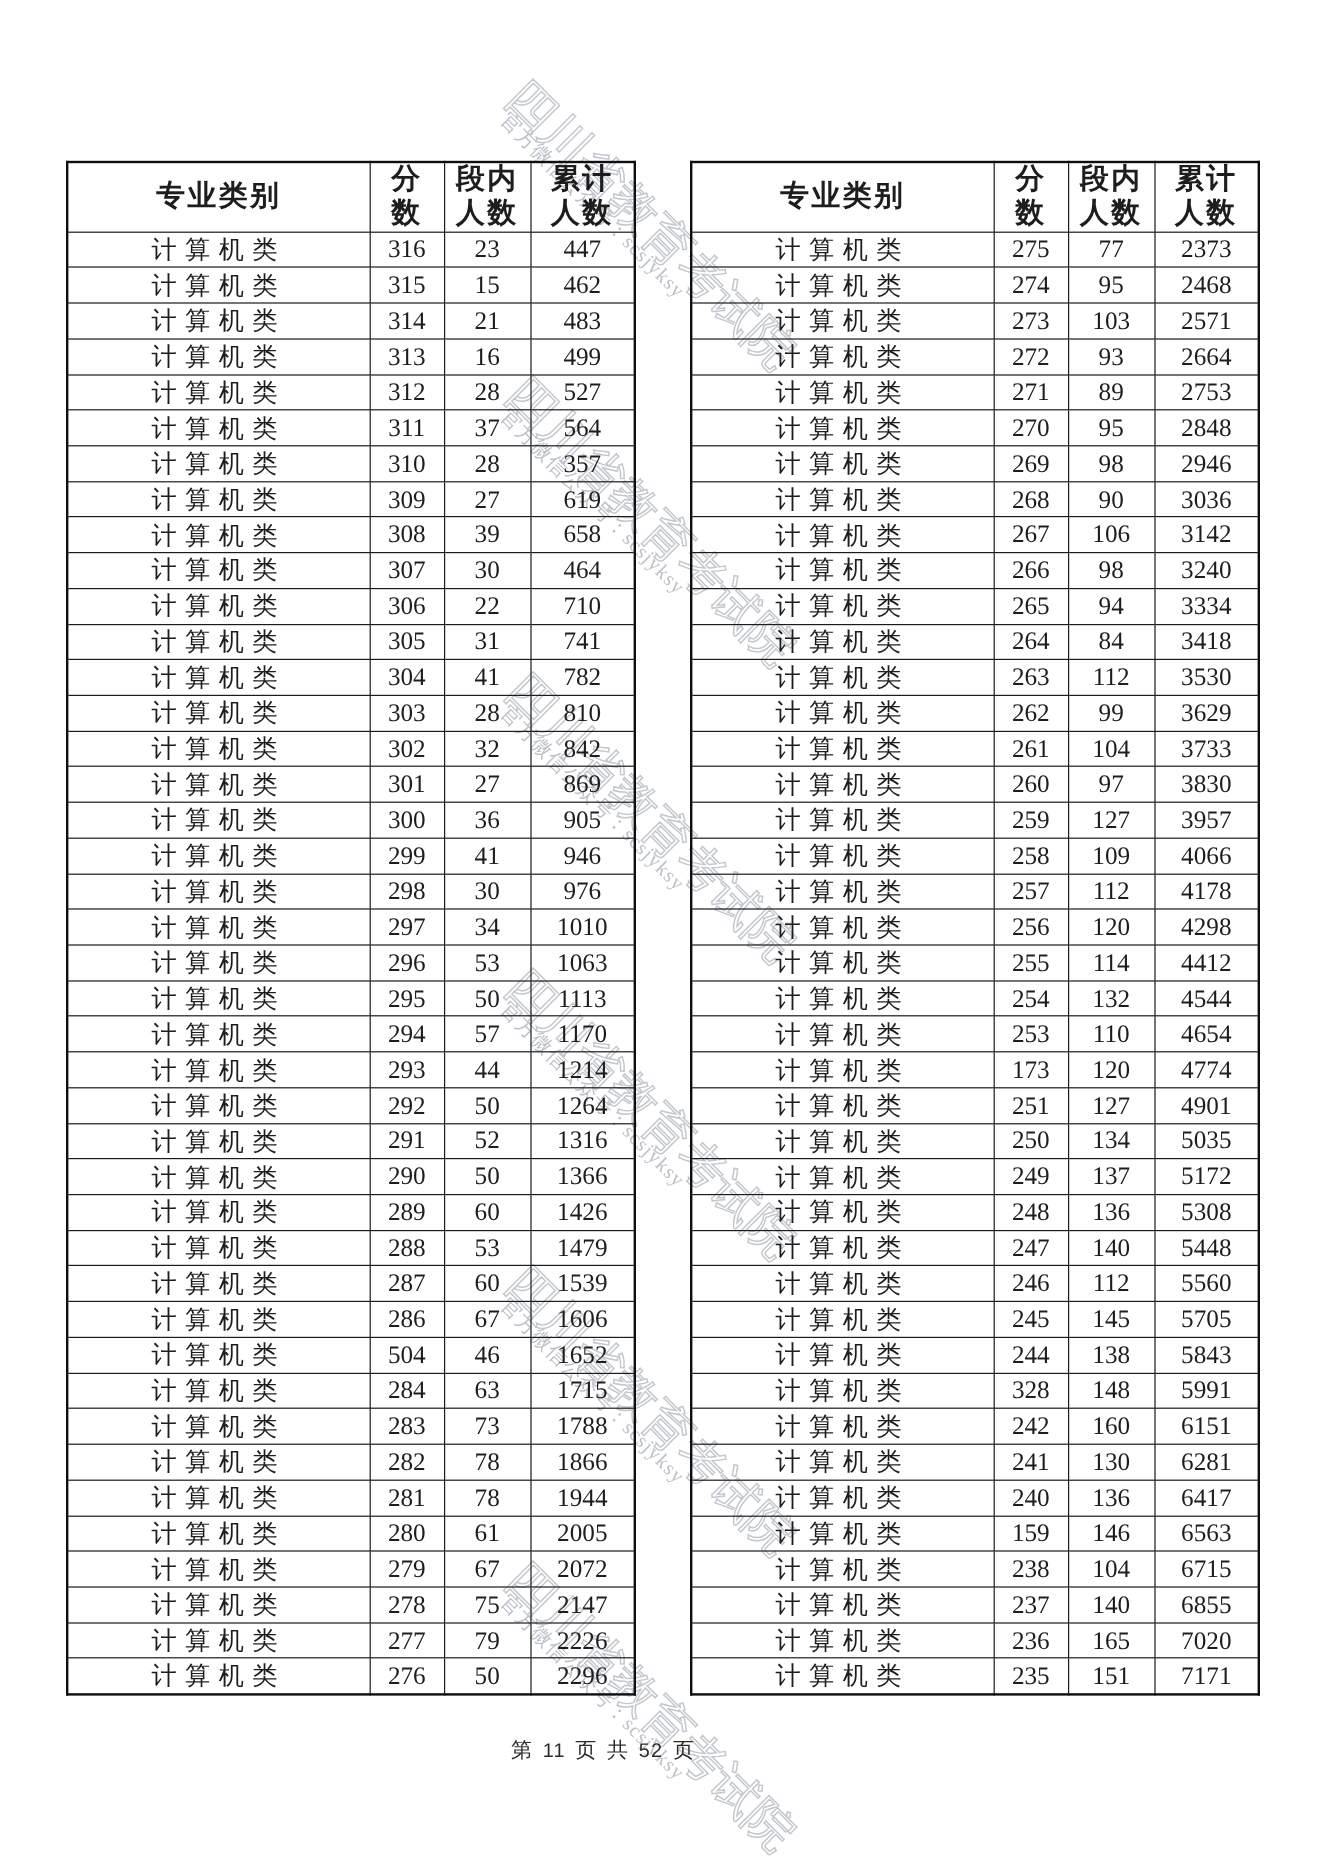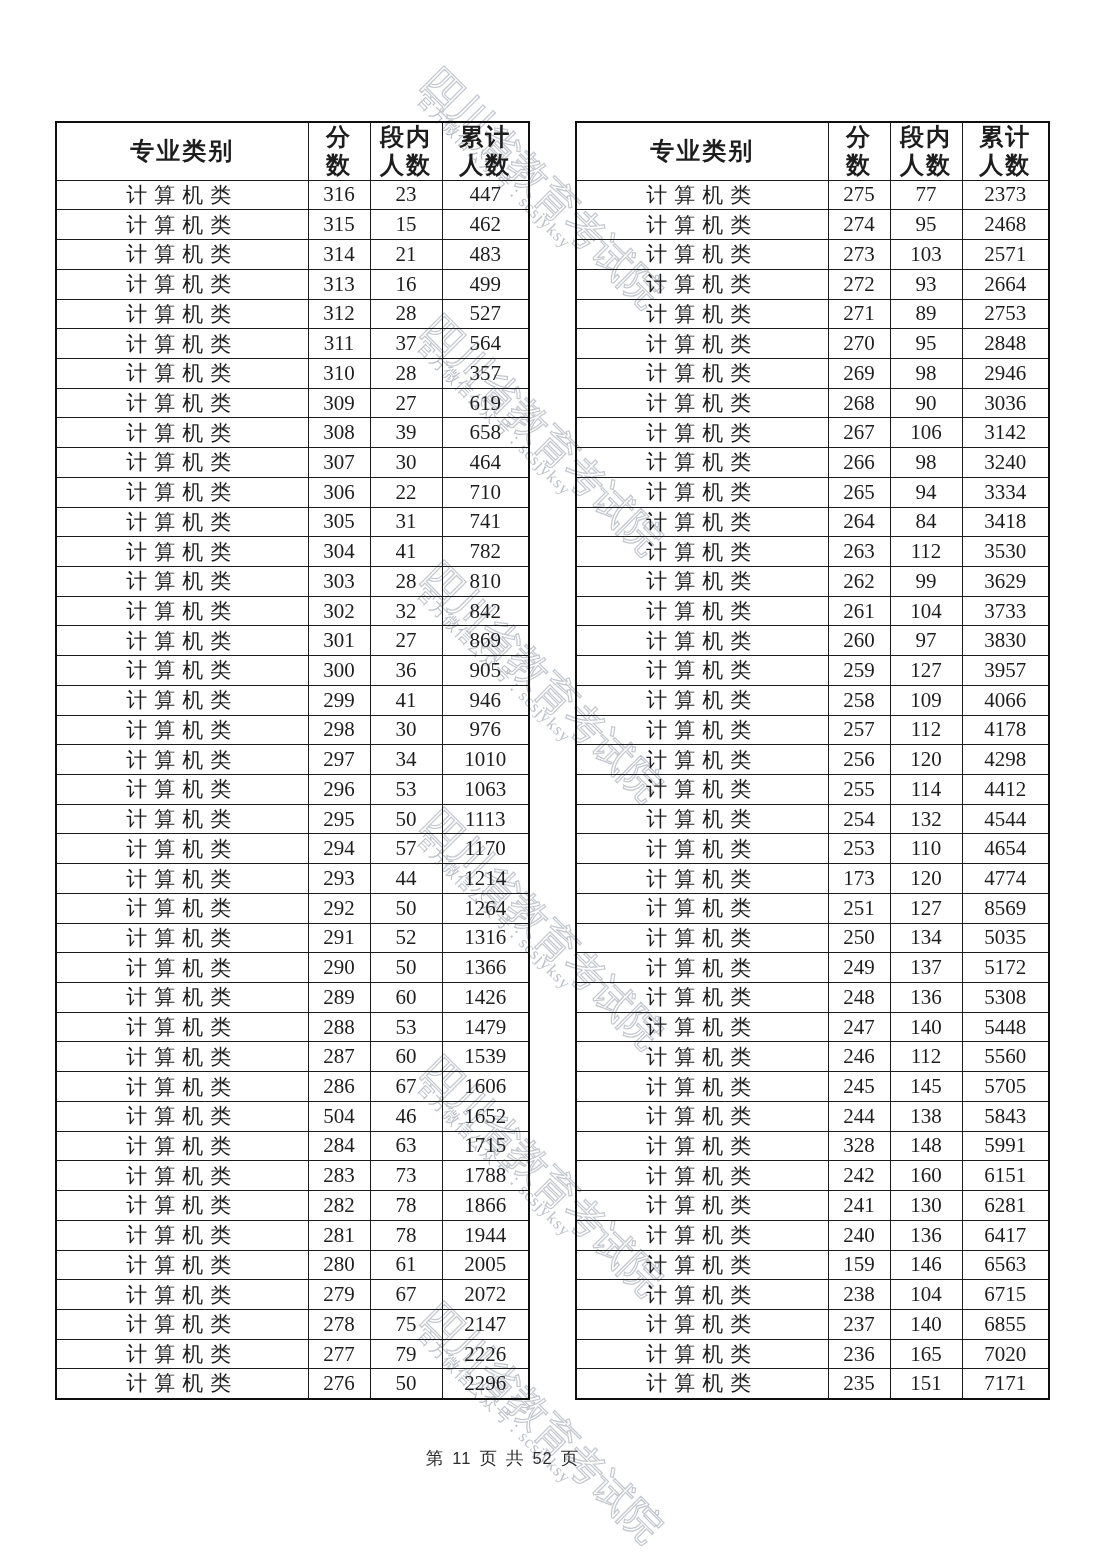--- a/index.html
+++ b/index.html
@@ -36,21 +36,21 @@
     display: block;
     font-size: 17px;
     color: #bcc1c9;
     letter-spacing: 1px;
     margin: -12px 0 0 10px;
   }
 
   
   table.score-table {
     position: absolute;
-    top: 121px;
+    top: 134px;
     width: 473px;
     border-collapse: collapse;
     table-layout: fixed;
     background: transparent;
     z-index: 1;
     border-radius: 24px;
   }
   #table-left  { left: 55px; }
   #table-right { left: 575px; }
 
@@ -570,21 +570,21 @@
       <tr>
         <td class="c-category">计算机类</td>
         <td>173</td>
         <td>120</td>
         <td>4774</td>
       </tr>
       <tr>
         <td class="c-category">计算机类</td>
         <td>251</td>
         <td>127</td>
-        <td>8569</td>
+        <td>4901</td>
       </tr>
       <tr>
         <td class="c-category">计算机类</td>
         <td>250</td>
         <td>134</td>
         <td>5035</td>
       </tr>
       <tr>
         <td class="c-category">计算机类</td>
         <td>249</td>

